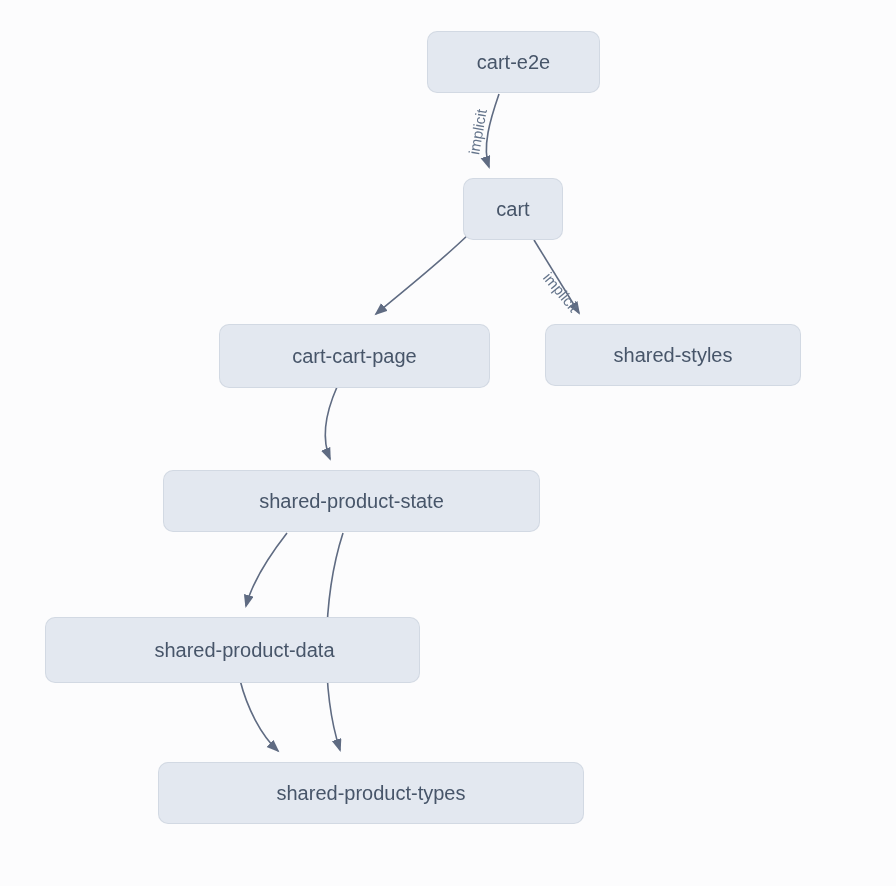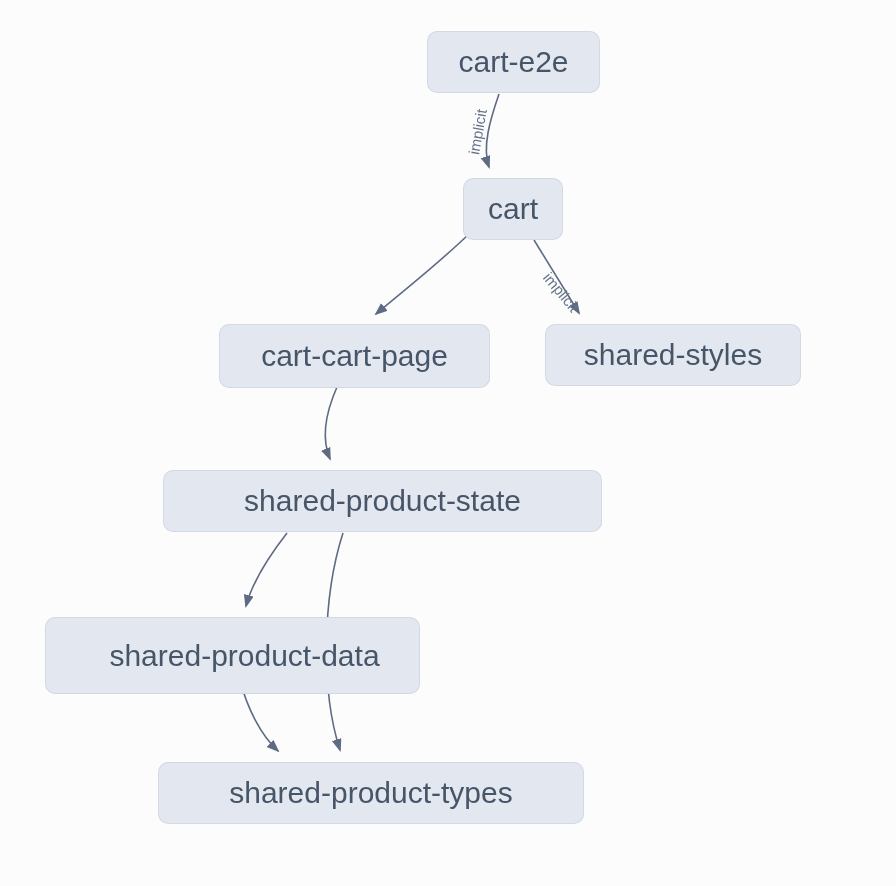--- a/index.html
+++ b/index.html
@@ -40,21 +40,21 @@
   }
   .node {
     position: absolute;
     display: flex;
     align-items: center;
     justify-content: center;
     background: var(--node-fill);
     border: 1px solid rgba(148,163,184,0.22);
     border-radius: 10px;
     color: var(--node-text);
-    font-size: 30px;
+    font-size: 20px;
     white-space: nowrap;
     cursor: pointer;
   }
 </style>
 </head>
 <body>
 
 <div class="canvas">
 
   <svg class="edges-svg" viewBox="0 0 896 886" xmlns="http://www.w3.org/2000/svg">
@@ -85,25 +85,25 @@
   </div>
 
   <div class="node" style="left:219px; top:324px; width:271px; height:64px;">
     <span>cart-cart-page</span>
   </div>
 
   <div class="node" style="left:545px; top:324px; width:256px; height:62px;align-items:center;">
     <span>shared-styles</span>
   </div>
 
-  <div class="node" style="left:163px; top:470px; width:439px; height:62px;">
+  <div class="node" style="left:163px; top:470px; width:377px; height:62px;">
     <span>shared-product-state</span>
   </div>
 
-  <div class="node" style="left:45px;  top:617px; width:375px; height:77px;padding-left:24px;">
+  <div class="node" style="left:45px;  top:617px; width:375px; height:66px;padding-left:24px;">
     <span>shared-product-data</span>
   </div>
 
   <div class="node" style="left:158px; top:762px; width:426px; height:62px;">
     <span>shared-product-types</span>
   </div>
 
 </div>
 
 </body></html>

